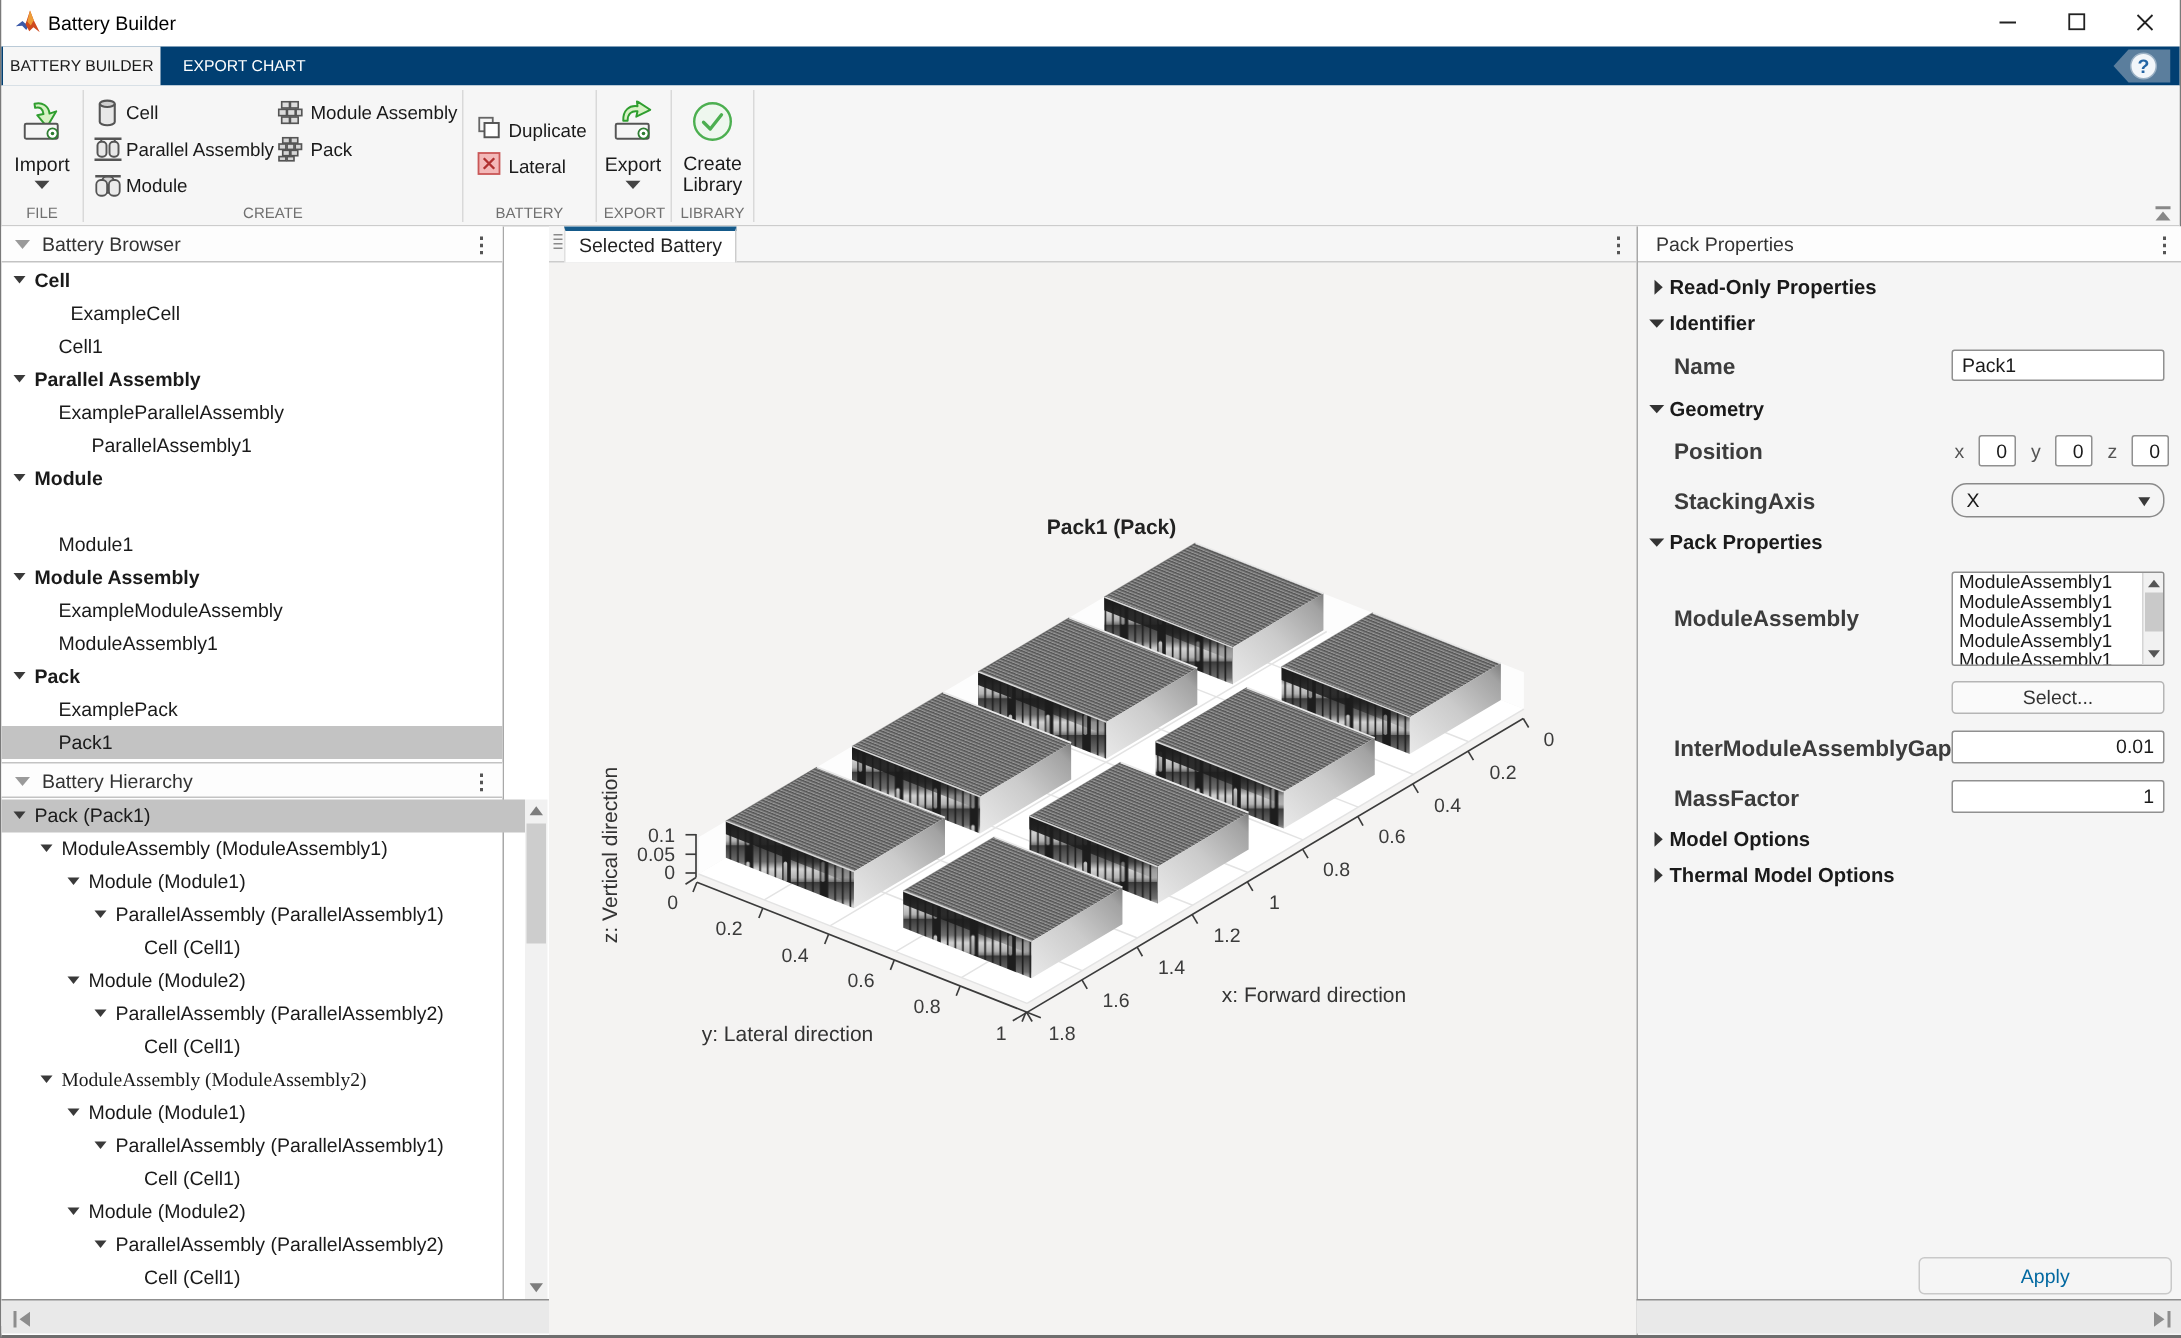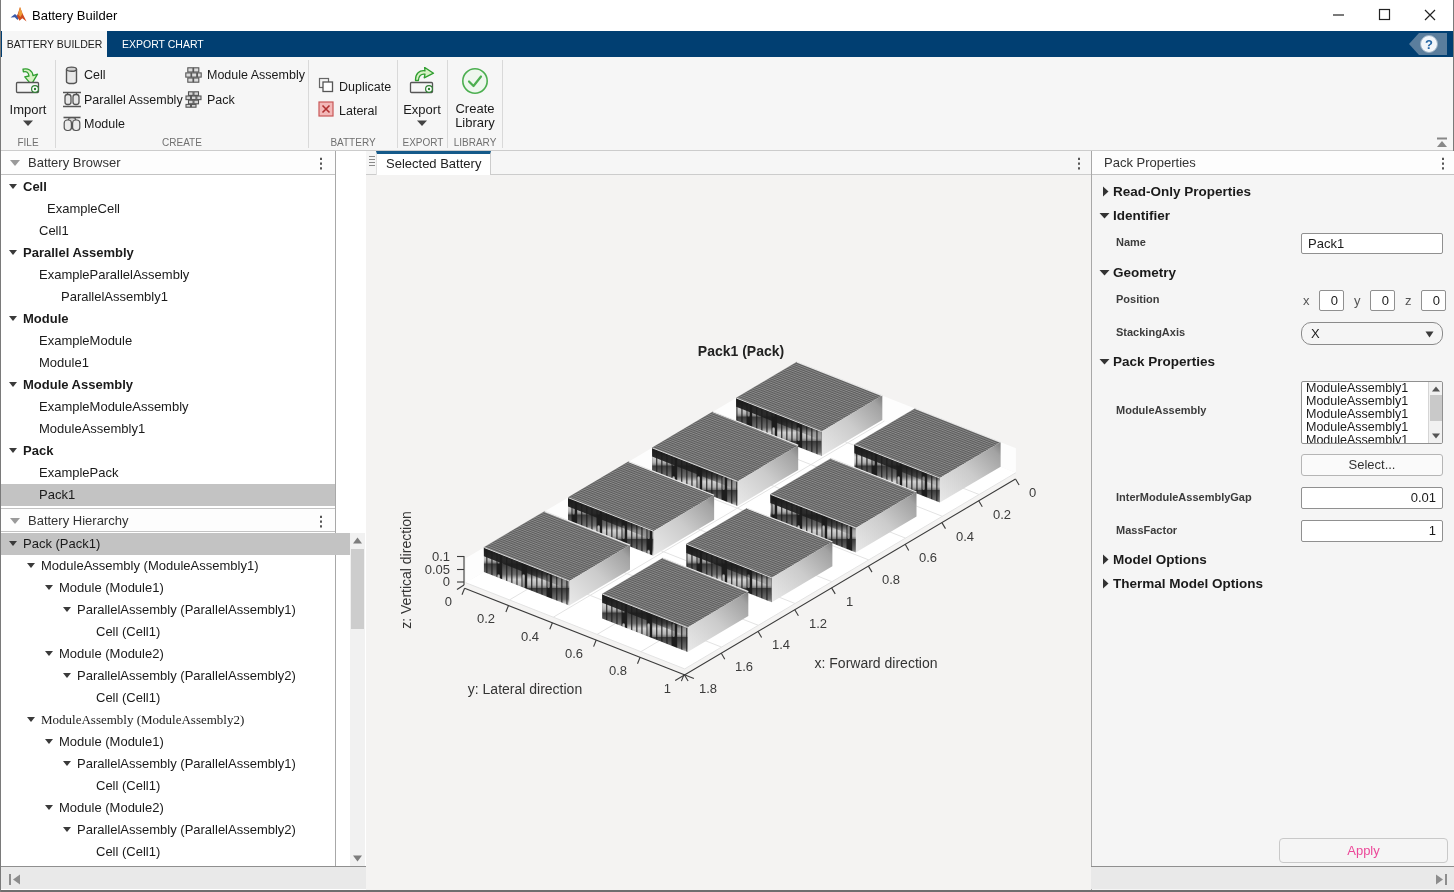--- a/index.html
+++ b/index.html
@@ -32,21 +32,21 @@
   .treerow b { font-weight:bold; }
   .selrow { background:#c3c3c3; }
   .tarrow { display:inline-block; width:0; height:0; border-left:4.5px solid transparent; border-right:4.5px solid transparent; border-top:5.5px solid #3a3a3a; margin-right:6px; vertical-align:2px; }
   
   #centerpanel { position:absolute; left:365px; top:151px; width:725px; height:741px; background:#f4f3f2; }
   #ctabrow { position:absolute; left:0; top:0; width:100%; height:24px; background:#f6f6f6; border-bottom:1px solid #cccccc; }
   #ctab { position:absolute; left:10px; top:0; width:115px; height:24px; background:#ffffff; border-top:3px solid #155a8a; border-right:1px solid #cccccc; border-left:1px solid #e0e0e0; font-size:13px; color:#222; text-align:left; padding-left:9px; line-height:20px; }
   
   #rightpanel { position:absolute; left:1090px; top:151px; width:364px; height:741px; background:#f5f5f5; border-left:1px solid #a8a8a8; }
   .secthead { position:absolute; left:1099px; font-weight:bold; font-size:13.5px; color:#1a1a1a; }
-  .proplabel { position:absolute; left:1115px; font-weight:bold; font-size:11px; color:#3c3c3c; }
+  .proplabel { position:absolute; left:1115px; font-weight:bold; font-size:15px; color:#3c3c3c; }
   .input { position:absolute; background:#fff; border:1px solid #909090; border-radius:2px; font-size:13px; color:#1a1a1a; }
   
   .statusbar { position:absolute; height:23px; background:#e9e9e9; border-top:1px solid #8f8f8f; }
 </style>
 </head>
 <body>
 <div id="win">
 
   <div id="titlebar">
     <svg id="logo" viewBox="0 0 18 19">
@@ -175,21 +175,20 @@
         <span class="pheadtext">Battery Browser</span>
         <div class="dots" style="right:18px;">⋮</div>
       </div>
       <div class="treerow" style="top:25px;"><span style="padding-left:8px;"><span class="tarrow"></span><b>Cell</b></span></div>
       <div class="treerow" style="top:47px;"><span style="padding-left:46px;">ExampleCell</span></div>
       <div class="treerow" style="top:69px;"><span style="padding-left:38px;">Cell1</span></div>
       <div class="treerow" style="top:91px;"><span style="padding-left:8px;"><span class="tarrow"></span><b>Parallel Assembly</b></span></div>
       <div class="treerow" style="top:113px;"><span style="padding-left:38px;">ExampleParallelAssembly</span></div>
       <div class="treerow" style="top:135px;"><span style="padding-left:60px;">ParallelAssembly1</span></div>
       <div class="treerow" style="top:157px;"><span style="padding-left:8px;"><span class="tarrow"></span><b>Module</b></span></div>
-      <div class="treerow" style="top:179px;"><span style="padding-left:38px;">ExampleModule</span></div>
       <div class="treerow" style="top:201px;"><span style="padding-left:38px;">Module1</span></div>
       <div class="treerow" style="top:223px;"><span style="padding-left:8px;"><span class="tarrow"></span><b>Module Assembly</b></span></div>
       <div class="treerow" style="top:245px;"><span style="padding-left:38px;">ExampleModuleAssembly</span></div>
       <div class="treerow" style="top:267px;"><span style="padding-left:38px;">ModuleAssembly1</span></div>
       <div class="treerow" style="top:289px;"><span style="padding-left:8px;"><span class="tarrow"></span><b>Pack</b></span></div>
       <div class="treerow" style="top:311px;"><span style="padding-left:38px;">ExamplePack</span></div>
       <div class="treerow selrow" style="top:333px;"><span style="padding-left:38px;">Pack1</span></div>
       <div class="panelheader" style="top:357px;border-top:1px solid #c3c3c3;">
         <span class="collapsearrow"></span>
         <span class="pheadtext">Battery Hierarchy</span>
@@ -477,21 +476,21 @@
     <div class="proplabel" style="top:524px;">MassFactor</div>
     <div class="input" style="left:1300px;top:520px;width:142px;height:22px;line-height:20px;text-align:right;padding-right:6px;">1</div>
     <svg style="position:absolute;left:1101px;top:554px;" width="7" height="11">
       <path d="M1 0.5 L6.5 5.5 L1 10.5 Z" fill="#333"></path>
     </svg>
     <div class="secthead" style="left:1112px;top:552px;">Model Options</div>
     <svg style="position:absolute;left:1101px;top:578px;" width="7" height="11">
       <path d="M1 0.5 L6.5 5.5 L1 10.5 Z" fill="#333"></path>
     </svg>
     <div class="secthead" style="left:1112px;top:576px;">Thermal Model Options</div>
-    <div style="position:absolute;left:1278px;top:838px;width:169px;height:25px;border:1px solid #c9c9c9;border-radius:4px;text-align:center;line-height:23px;font-size:13px;color:#ec4899;">Apply</div>
+    <div style="position:absolute;left:1278px;top:838px;width:169px;height:25px;border:1px solid #c9c9c9;border-radius:4px;text-align:center;line-height:23px;font-size:13px;color:#0369a1;">Apply</div>
     <svg style="position:absolute;left:1435px;top:137px;" width="12" height="11">
       <path d="M1 1.5 h10" stroke="#888" stroke-width="2"></path>
       <path d="M6 4 L11 10 L1 10 Z" fill="#888"></path>
     </svg>
 
   <div class="statusbar" style="left:0; top:866px; width:365px;">
     <svg style="position:absolute;left:7px;top:6px;" width="14" height="13">
         <path d="M2 1v11" stroke="#8d8d8d" stroke-width="2"></path>
         <path d="M12 1.5 L5 6.5 L12 11.5 Z" fill="#8d8d8d"></path>
       </svg>

